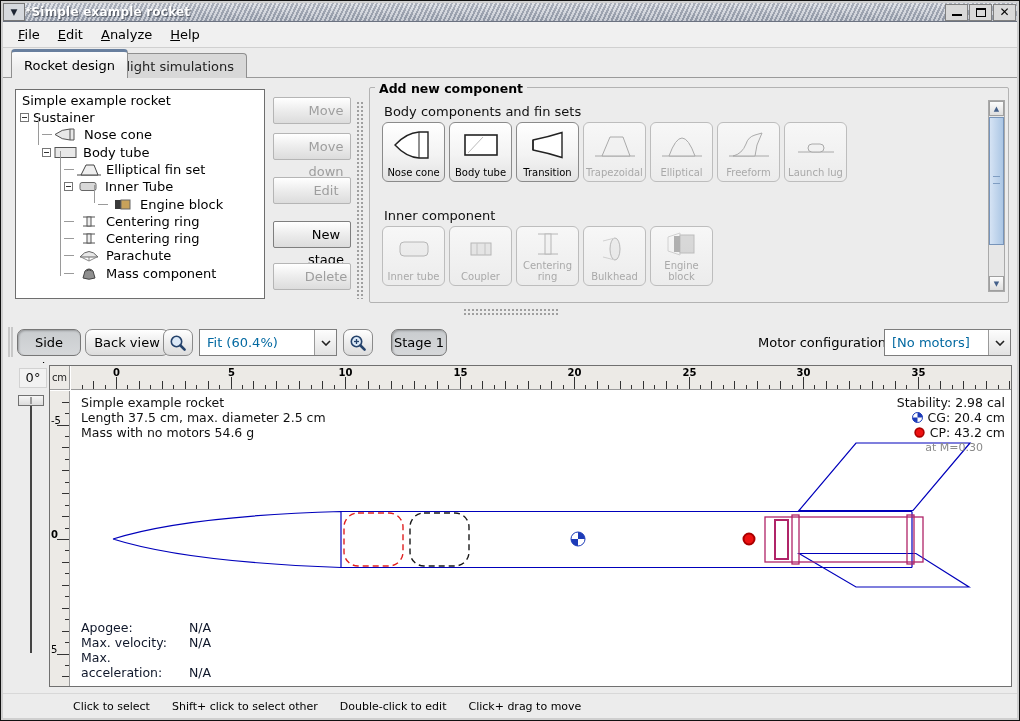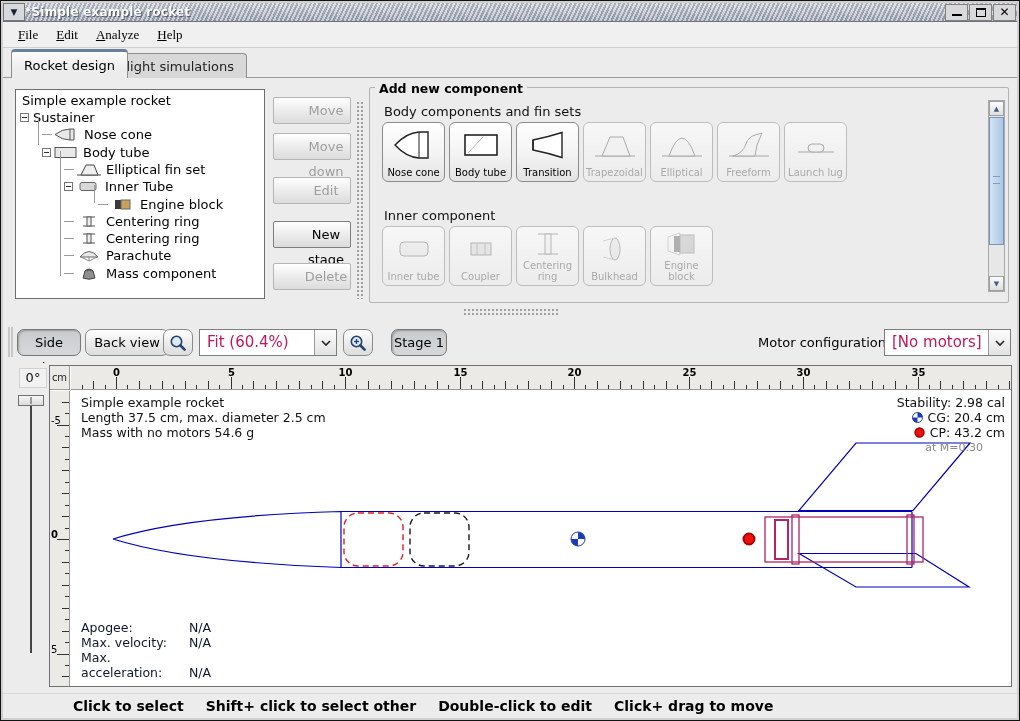--- a/index.html
+++ b/index.html
@@ -21,21 +21,21 @@
   .tb-title { flex:1; text-align:left; color:#fff; font-weight:bold; font-size:12px; line-height:18px;
     text-shadow:1px 1px 1px #4a4f59; letter-spacing:.2px; }
   .tb-btns { display:flex; align-items:center; gap:1px; padding-right:1px; }
   .tb-btn { width:23px; height:17px; background:#d9d9d9; border:1px solid #808080; display:flex; align-items:center; justify-content:center; }
   .glyph-min { width:10px; border-bottom:2px solid #000; height:8px; }
   .glyph-max { width:10px; height:9px; border:1px solid #000; border-top:2px solid #000; }
   .glyph-close { font-size:12px; font-weight:bold; color:#000; line-height:10px; }
   
   .menubar { position:absolute; left:2px; top:21px; right:2px; height:26px; background:#f0f0f0;
     border-bottom:1px solid #d0d0d0; padding-left:6px; display:flex; align-items:center; }
-  .menu-item { padding:3px 9px; font-size:13px; color:#000;font-family:Liberation Serif, serif; }
+  .menu-item { padding:3px 9px; font-size:13px; color:#000; }
   .menu-item u { text-decoration:underline; }
   
   .tabrow { position:absolute; left:2px; top:47px; right:2px; height:30px; }
   .tabrow .underline { position:absolute; left:0; right:0; bottom:0; height:1px; background:#9a9a9a; }
   .tab { position:absolute; bottom:0; border:1px solid #8f8f8f; border-bottom:none; border-radius:4px 4px 0 0;
     font-size:13px; padding:0 12px; display:flex; align-items:center; }
   .tab.active { left:8px; height:29px; background:linear-gradient(#fbfbfb,#ececec 70%); border-top:3px solid #69809f; z-index:2; }
   .tab.inactive { left:103px; height:25px; background:#d8d8d8; color:#222; z-index:1; }
   
   .tree-panel { position:absolute; left:14px; top:88px; width:250px; height:210px; background:#fff;
@@ -77,21 +77,21 @@
   .vs-thumb::after { content:""; position:absolute; left:3px; right:3px; top:58px; height:6px;
     border-top:1px solid #7f9dc2; border-bottom:1px solid #7f9dc2; }
   
   .toolbar { position:absolute; left:2px; top:320px; right:2px; height:42px; }
   .toolbar-grip { position:absolute; left:5px; top:6px; width:5px; height:30px; border-left:2px solid #c7c7c7; border-right:2px solid #c7c7c7; }
   .tbtn { position:absolute; top:8px; height:27px; border-radius:7px; font-size:13px; text-align:center;
     border:1px solid #8a8a8a; background:linear-gradient(#ffffff,#eeeeee 45%,#dcdcdc); line-height:25px; color:#000; }
   .tbtn.pressed { background:linear-gradient(#c9cccf,#d6d8da); box-shadow:inset 1px 1px 2px rgba(0,0,0,.25); border-color:#777; }
   .icon-btn { display:flex; align-items:center; justify-content:center; }
   .combo { position:absolute; top:8px; height:27px; background:#fff; border:1px solid #7d7d7d; display:flex; }
-  .combo-text { flex:1; font-size:15px; line-height:25px; padding-left:7px; color:#be185d; white-space:nowrap; overflow:hidden; }
+  .combo-text { flex:1; font-size:13px; line-height:25px; padding-left:7px; color:#0369a1; white-space:nowrap; overflow:hidden; }
   .combo-btn { width:22px; border-left:1px solid #9a9a9a; background:linear-gradient(#fdfdfd,#e2e2e2); display:flex; align-items:center; justify-content:center; }
   .motor-label { position:absolute; top:14px; font-size:13px; color:#000; }
   
   .figure { position:absolute; left:2px; top:362px; right:2px; height:330px; background:#ececec; }
   .angle-label { position:absolute; left:16px; top:5px; width:28px; height:20px; text-align:center; font-size:13px;
     color:#111; background:#f2f2f2; border:1px solid #d2d2d2; line-height:18px; }
   .vslider-track { position:absolute; left:27px; top:38px; width:2px; height:252px; background:#444; }
   .vslider-handle { position:absolute; left:15px; top:32px; width:26px; height:11px; background:linear-gradient(#f6f6f6,#dcdcdc);
     border:1px solid #707070; }
   .vslider-handle::after { content:""; position:absolute; left:11px; top:1px; bottom:1px; width:2px; background:#9a9a9a; }
@@ -104,21 +104,21 @@
   .fig-info { position:absolute; left:10px; top:4px; font-size:12.5px; line-height:15px; color:#111; }
   .fig-stab { position:absolute; right:6px; top:4px; font-size:12.5px; line-height:15px; color:#111; text-align:right; }
   .fig-stab .row { display:flex; justify-content:flex-end; align-items:center; gap:5px; }
   .fig-mach { font-size:11px; color:#8a8a8a; padding-right:22px; }
   .fig-flight { position:absolute; left:10px; bottom:6px; font-size:12.5px; line-height:15px; color:#0f172a; }
   .fig-flight .lab { display:inline-block; width:108px; }
   .rocket-svg { position:absolute; inset:0; }
   
   .statusbar { position:absolute; left:2px; bottom:2px; right:2px; height:25px; border-top:1px solid #d8d8d8;
     display:flex; align-items:center; padding-left:70px; gap:22px; }
-  .status-item { font-size:14px; font-weight:bold; color:#000; }
+  .status-item { font-size:11px; font-weight:normal; color:#000; }
   svg { display:block; }
 </style>
 </head>
 <body>
 
 <div class="window">
 
   <div class="titlebar">
     <div class="tb-menu">
         <span>▼</span>

